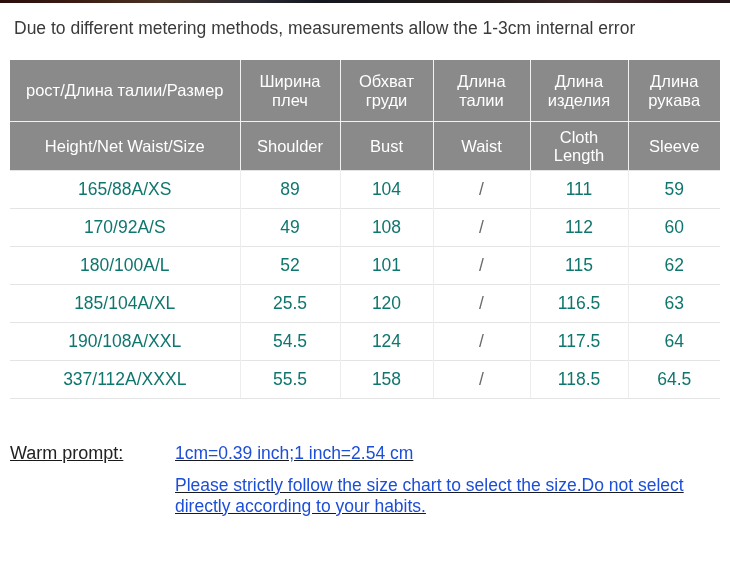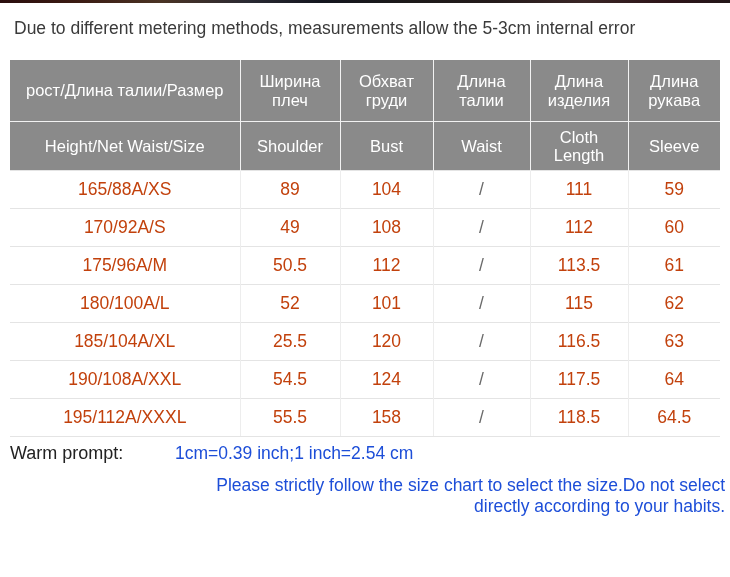--- a/index.html
+++ b/index.html
@@ -67,21 +67,21 @@
   }
   .size-table tr.hrow1 th { height: 55px; }
   .size-table tr.hrow2 th {
     height: 42px;
     border-top: 1px solid #f2f2f2;
   }
   .size-table th:last-child { border-right: none; }
 
   .size-table td {
     background: #ffffff;
-    color: #c2410c;
+    color: #0f766e;
     font-size: 17.5px;
     text-align: center;
     vertical-align: middle;
     height: 37px;
     border-top: 1px solid #e4e4e4;
     border-right: 1px solid #ededed;
     padding: 0 2px;
   }
   .size-table td:last-child { border-right: none; }
   .size-table tbody tr:last-child td { border-bottom: 1px solid #e4e4e4; }
@@ -90,44 +90,45 @@
   
   .footer {
     position: absolute;
     left: 10px;
     top: 443px;
     width: 715px;
   }
   .frow {
     display: flex;
     align-items: flex-start;
+    text-decoration: underline;
   }
   .flabel {
     width: 165px;
     flex: 0 0 165px;
     font-size: 18px;
     color: #222222;
     white-space: nowrap;
   }
   .fvalue {
     flex: 1 1 auto;
     font-size: 17.5px;
     color: #1d4ed8;
     line-height: 1.18;
   }
   .frow-note { margin-top: 11px; }
   .frow-sugg { margin-top: 15px; }
-  .fvalue-note { max-width: 552px; text-align: right; }
+  .fvalue-note { max-width: 552px; }
 </style>
 </head>
 <body>
 
 <div class="top-strip"></div>
 
-<div class="notice">Due to different metering methods, measurements allow the 5-3cm internal error</div>
+<div class="notice">Due to different metering methods, measurements allow the 1-3cm internal error</div>
 
 <table class="size-table">
   <colgroup>
     <col class="c0">
       <col class="c1">
       <col class="c2">
     <col class="c3">
       <col class="c4">
       <col class="c5">
   </colgroup>
@@ -160,28 +161,20 @@
     </tr>
     <tr>
       <td>170/92A/S</td>
       <td>49</td>
       <td>108</td>
       <td class="slash">/</td>
       <td>112</td>
       <td>60</td>
     </tr>
     <tr>
-      <td>175/96A/M</td>
-      <td>50.5</td>
-      <td>112</td>
-      <td class="slash">/</td>
-      <td>113.5</td>
-      <td>61</td>
-    </tr>
-    <tr>
       <td>180/100A/L</td>
       <td>52</td>
       <td>101</td>
       <td class="slash">/</td>
       <td>115</td>
       <td>62</td>
     </tr>
     <tr>
       <td>185/104A/XL</td>
       <td>25.5</td>
@@ -192,21 +185,21 @@
     </tr>
     <tr>
       <td>190/108A/XXL</td>
       <td>54.5</td>
       <td>124</td>
       <td class="slash">/</td>
       <td>117.5</td>
       <td>64</td>
     </tr>
     <tr>
-      <td>195/112A/XXXL</td>
+      <td>337/112A/XXXL</td>
       <td>55.5</td>
       <td>158</td>
       <td class="slash">/</td>
       <td>118.5</td>
       <td>64.5</td>
     </tr>
   </tbody>
 </table>
 
 <div class="footer">

